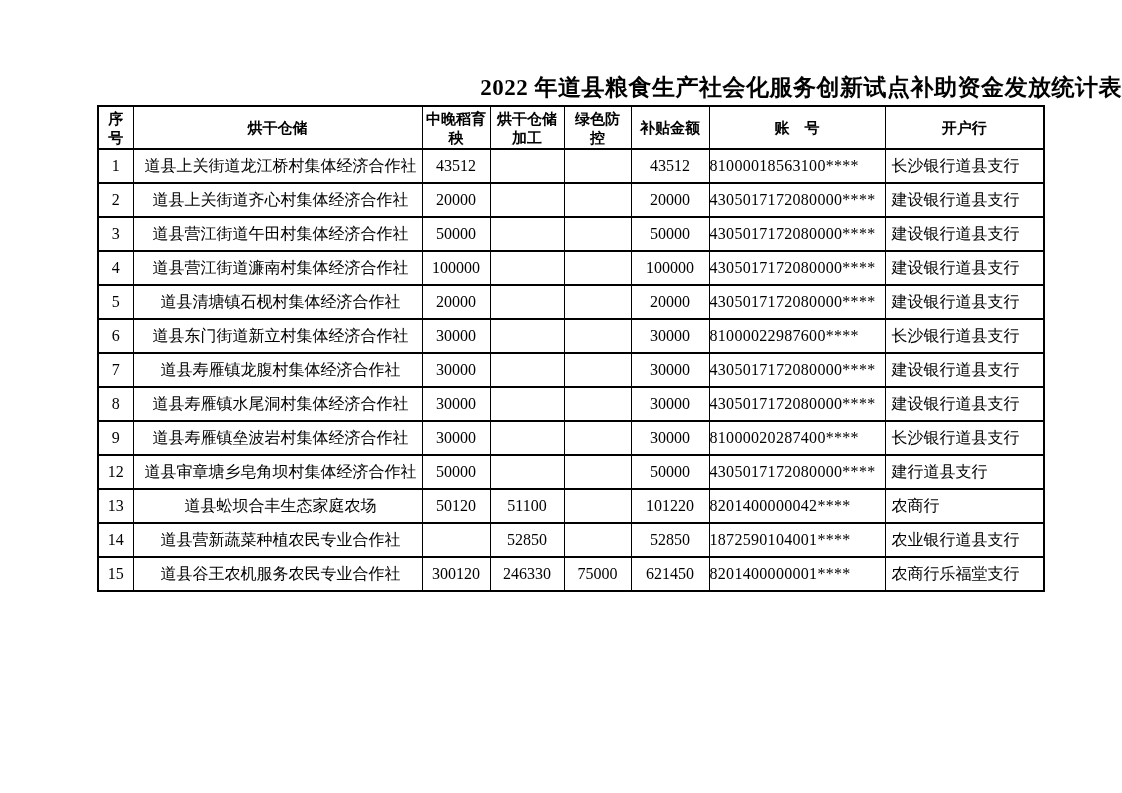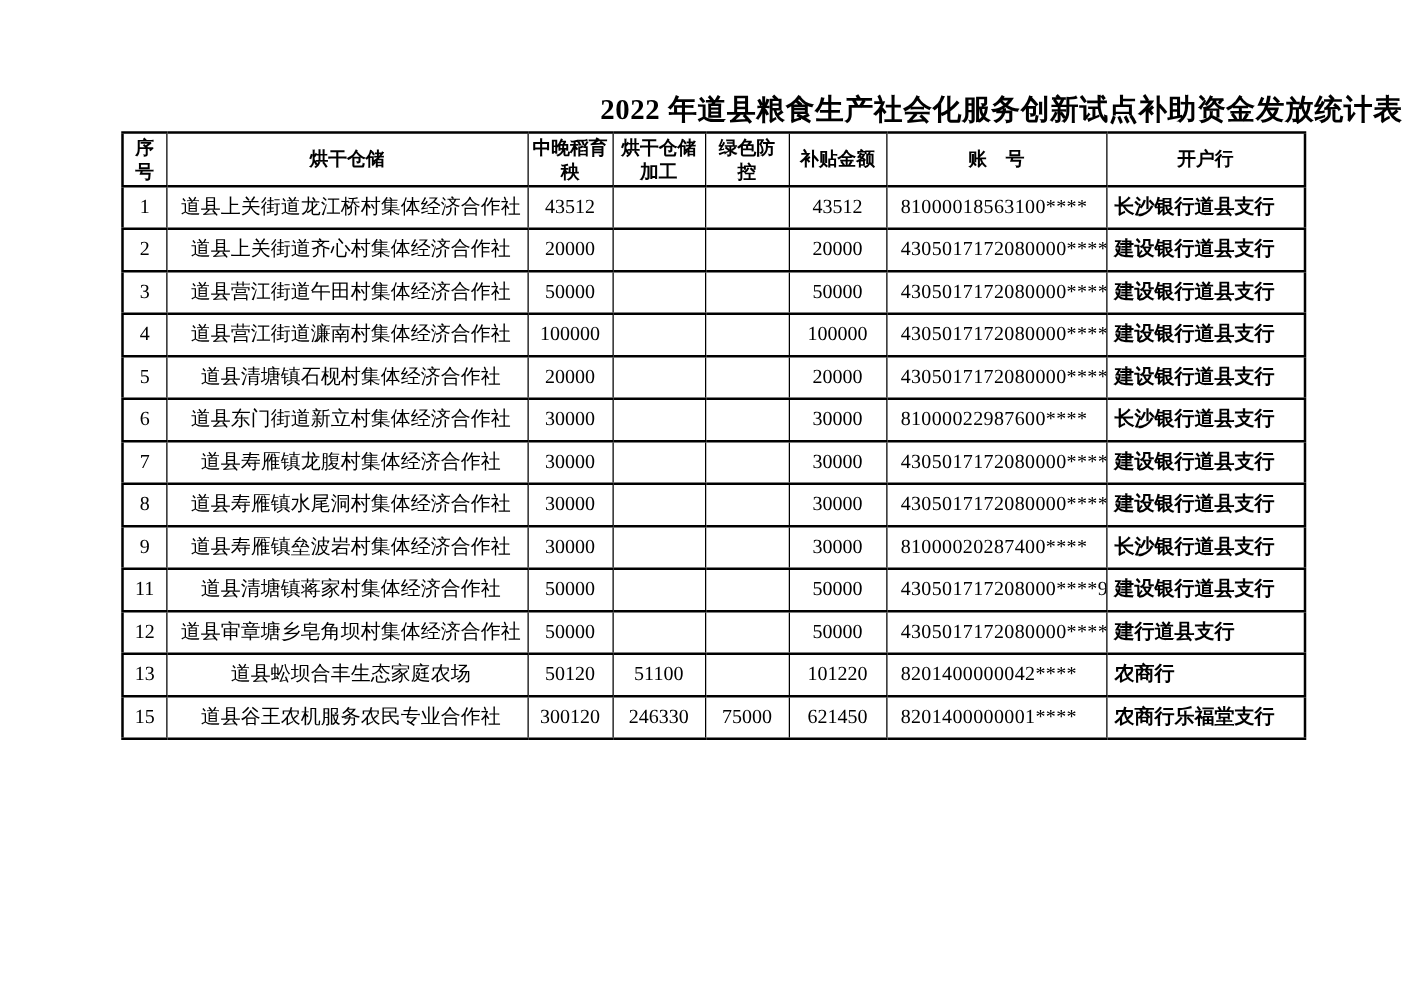--- a/index.html
+++ b/index.html
@@ -52,22 +52,22 @@
   }
   .doc-table tbody td {
     height: 34px;
     font-size: 16px;
     line-height: 18px;
     white-space: nowrap;
   }
   td.c-serial  { text-align: center; }
   td.c-subject { text-align: center; padding-left: 8px; padding-right: 2px; }
   td.c-num     { text-align: center; }
-  td.c-account { text-align: left; padding-left: 11px; letter-spacing: 0.3px; }
-  td.c-bank    { text-align: left; padding-left: 6px; font-weight: bold; }
+  td.c-account { text-align: left; padding-left: 0; letter-spacing: 0.3px; }
+  td.c-bank    { text-align: left; padding-left: 6px; }
 </style>
 </head>
 <body>
 
 <div class="page">
 
   <div class="title">2022 年道县粮食生产社会化服务创新试点补助资金发放统计表</div>
 
   <table class="doc-table">
     <colgroup>
@@ -181,48 +181,48 @@
       <td class="c-serial">9</td>
       <td class="c-subject">道县寿雁镇垒波岩村集体经济合作社</td>
       <td class="c-num">30000</td>
       <td class="c-num"></td>
       <td class="c-num"></td>
       <td class="c-num">30000</td>
       <td class="c-account">81000020287400****</td>
       <td class="c-bank">长沙银行道县支行</td>
     </tr>
         <tr>
-      <td class="c-serial">11</td>
-      <td class="c-subject">道县清塘镇蒋家村集体经济合作社</td>
-      <td class="c-num">50000</td>
-      <td class="c-num"></td>
-      <td class="c-num"></td>
-      <td class="c-num">50000</td>
-      <td class="c-account">430501717208000****9</td>
-      <td class="c-bank">建设银行道县支行</td>
-    </tr>
-        <tr>
       <td class="c-serial">12</td>
       <td class="c-subject">道县审章塘乡皂角坝村集体经济合作社</td>
       <td class="c-num">50000</td>
       <td class="c-num"></td>
       <td class="c-num"></td>
       <td class="c-num">50000</td>
       <td class="c-account">4305017172080000****</td>
       <td class="c-bank">建行道县支行</td>
     </tr>
         <tr>
       <td class="c-serial">13</td>
       <td class="c-subject">道县蚣坝合丰生态家庭农场</td>
       <td class="c-num">50120</td>
       <td class="c-num">51100</td>
       <td class="c-num"></td>
       <td class="c-num">101220</td>
       <td class="c-account">8201400000042****</td>
       <td class="c-bank">农商行</td>
+    </tr>
+        <tr>
+      <td class="c-serial">14</td>
+      <td class="c-subject">道县营新蔬菜种植农民专业合作社</td>
+      <td class="c-num"></td>
+      <td class="c-num">52850</td>
+      <td class="c-num"></td>
+      <td class="c-num">52850</td>
+      <td class="c-account">1872590104001****</td>
+      <td class="c-bank">农业银行道县支行</td>
     </tr>
         <tr>
       <td class="c-serial">15</td>
       <td class="c-subject">道县谷王农机服务农民专业合作社</td>
       <td class="c-num">300120</td>
       <td class="c-num">246330</td>
       <td class="c-num">75000</td>
       <td class="c-num">621450</td>
       <td class="c-account">8201400000001****</td>
       <td class="c-bank">农商行乐福堂支行</td>

